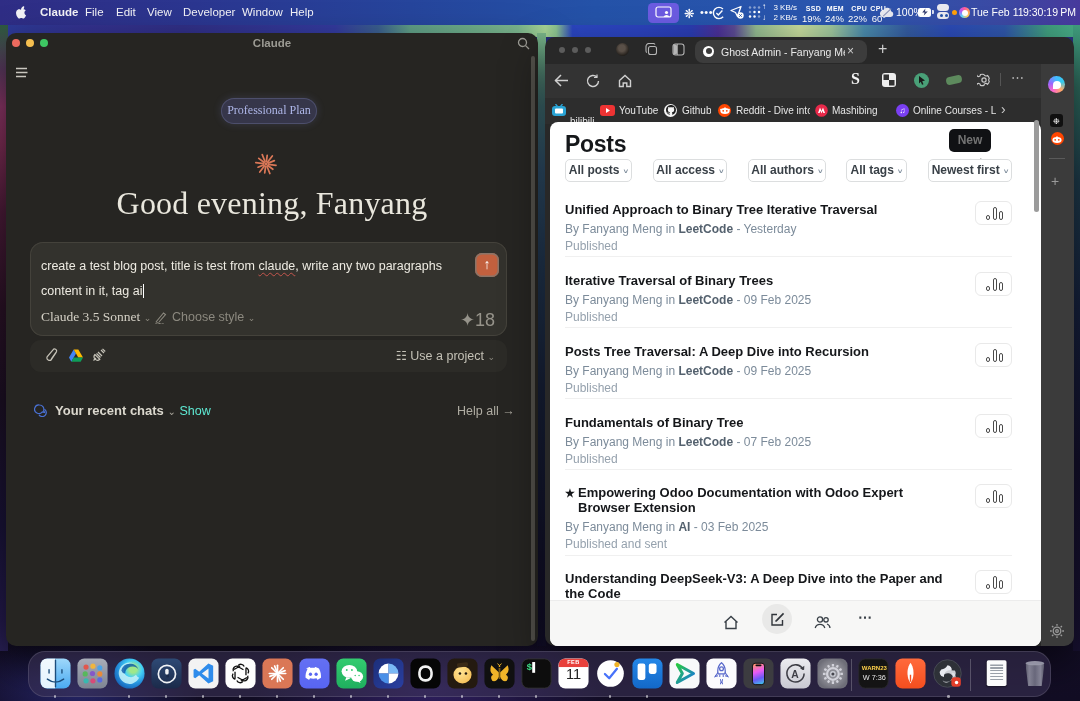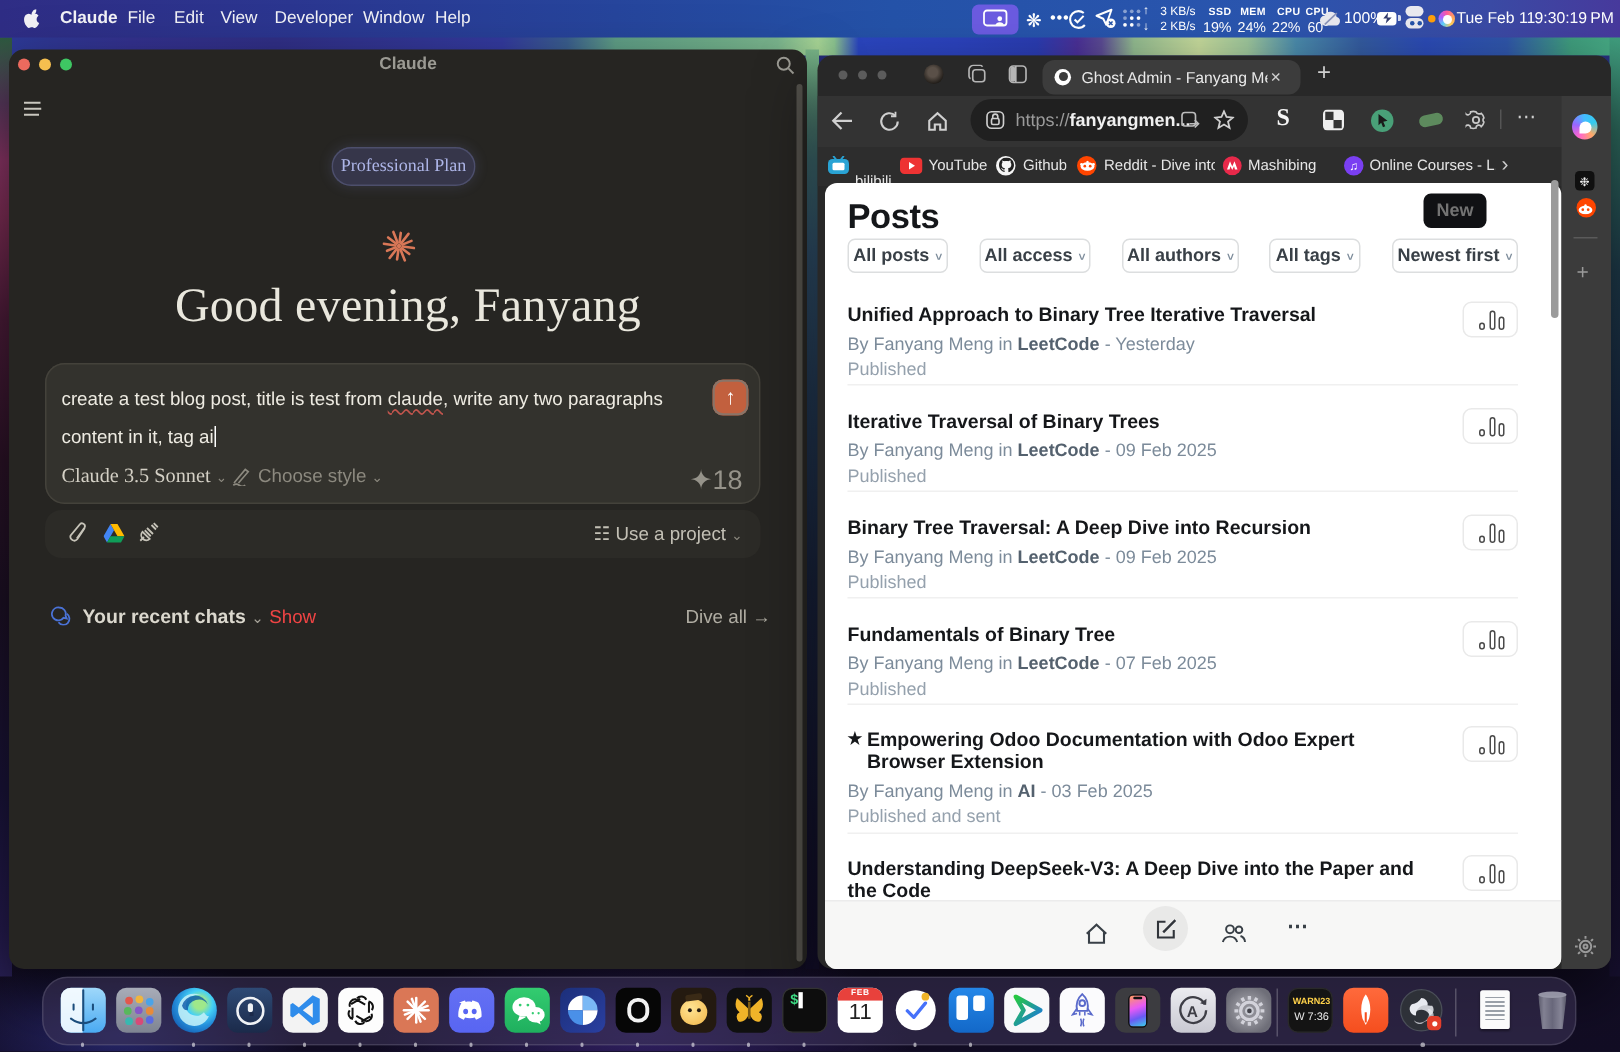--- a/index.html
+++ b/index.html
@@ -196,22 +196,22 @@
         <path d="M4 10 L1.5 12.5 M4.5 5.5 L8.5 9.5 M6 4 l4 4 M9 2 l3 3 M10.5 .8 l2.7 2.7"></path>
         <path d="M3 6.5 a3.4 3.4 0 0 0 4.8 4.8z"></path>
       </svg>
     <div class="abs" style="right:12px;top:8px;font-size:12.5px;color:#c3c0b5;">☷ Use a project <span style="font-size:9px;color:#8c897f;">⌄</span></div>
   </div>
 
   <svg class="abs" style="left:28px;top:371px;" width="14" height="13" viewBox="0 0 14 13" fill="none" stroke="#4a72d6" stroke-width="1.2">
       <path d="M5.5 1 a4.3 4.3 0 0 1 4.2 5.4 l.8 2 -2.2 -.5 a4.3 4.3 0 1 1 -2.8 -6.9z"></path>
       <path d="M10.5 5.2 a4 4 0 1 1 -5.5 5.6"></path>
     </svg>
-  <div class="abs" style="left:49px;top:370px;font-size:13px;font-weight:700;color:#dbd8ce;">Your recent chats <span style="font-weight:400;color:#a8a59b;font-size:10px;">⌄</span> <span style="font-weight:400;color:#ef4444;font-size:12.5px;">Show</span></div>
-  <div class="abs" style="left:451px;top:371px;font-size:12.5px;color:#b0ada3;">Dive all →</div>
+  <div class="abs" style="left:49px;top:370px;font-size:13px;font-weight:700;color:#dbd8ce;">Your recent chats <span style="font-weight:400;color:#a8a59b;font-size:10px;">⌄</span> <span style="font-weight:400;color:#5eead4;font-size:12.5px;">Show</span></div>
+  <div class="abs" style="left:451px;top:371px;font-size:12.5px;color:#b0ada3;">Help all →</div>
 </div>
 
 <div id="browserwin" class="abs" style="left:545px;top:37px;width:529px;height:609px;background:#282828;border-radius:10px;box-shadow:0 18px 40px rgba(0,0,0,.55);overflow:hidden;">
 
   <div class="abs" style="left:14px;top:9.5px;width:6px;height:6px;border-radius:50%;background:#5c5c5c;"></div>
   <div class="abs" style="left:27px;top:9.5px;width:6px;height:6px;border-radius:50%;background:#5c5c5c;"></div>
   <div class="abs" style="left:40px;top:9.5px;width:6px;height:6px;border-radius:50%;background:#5c5c5c;"></div>
 
   <div class="abs" style="left:71px;top:6px;width:13px;height:13px;border-radius:50%;background:radial-gradient(circle at 45% 40%, #5a5048 0 30%, #1e1a16 75%);"></div>
 
@@ -240,35 +240,20 @@
       <line x1="1.5" y1="6.5" x2="14" y2="6.5"></line>
     </svg>
   <svg class="abs" style="left:41px;top:36.5px;" width="14" height="14" viewBox="0 0 14 14" fill="none" stroke="#d0d0d0" stroke-width="1.4">
       <path d="M12.5 7 a5.5 5.5 0 1 1 -1.6 -3.9"></path>
       <path d="M11 .5 v3 h-3" stroke-width="1.2"></path>
     </svg>
   <svg class="abs" style="left:73px;top:36.5px;" width="14" height="14" viewBox="0 0 14 14" fill="none" stroke="#d0d0d0" stroke-width="1.4">
       <path d="M1.5 6.5 L7 1.5 L12.5 6.5 V12.5 H8.8 V9 h-3.6 V12.5 H1.5z"></path>
     </svg>
 
-  <div class="abs" style="left:102px;top:29px;width:185px;height:28px;border-radius:14px;background:#202020;">
-    <svg class="abs" style="left:10px;top:7px;" width="13" height="14" viewBox="0 0 13 14" fill="none" stroke="#cfcfcf" stroke-width="1.1">
-        <rect x="1" y="1.5" width="11" height="11" rx="3"></rect>
-        <rect x="4" y="6" width="5" height="4" rx="1"></rect>
-        <path d="M4.8 6 V4.8 a1.7 1.7 0 0 1 3.4 0 V6"></path>
-      </svg>
-    <div class="abs" style="left:30px;top:7px;font-size:12px;color:#9a9a9a;">https://<span style="color:#f0f0f0;font-weight:700;">fanyangmen...</span></div>
-    <svg class="abs" style="left:140px;top:8px;" width="13" height="12" viewBox="0 0 13 12" fill="none" stroke="#bdbdbd" stroke-width="1.1">
-        <rect x="1" y="1" width="9" height="9" rx="2"></rect>
-        <path d="M6 8.5 h6 M9.5 6 l2.5 2.5 -2.5 2.5"></path>
-      </svg>
-    <svg class="abs" style="left:162px;top:6.5px;" width="14" height="14" viewBox="0 0 14 14" fill="none" stroke="#cfcfcf" stroke-width="1.2">
-        <path d="M7 1.2 L8.7 5 L12.9 5.4 L9.7 8.1 L10.7 12.3 L7 10 L3.3 12.3 L4.3 8.1 L1.1 5.4 L5.3 5z"></path>
-      </svg>
-  </div>
 
   <div class="abs" style="left:306px;top:33px;width:15px;height:17px;color:#f5f5f5;font-weight:700;font-size:16px;font-family:'Liberation Serif',serif;">S</div>
   <svg class="abs" style="left:337px;top:36px;" width="14" height="14" viewBox="0 0 14 14">
       <rect x="0" y="0" width="14" height="14" rx="3" fill="#eee"></rect>
       <rect x="1.5" y="1.5" width="5.5" height="5.5" fill="#333"></rect>
       <rect x="7" y="7" width="5.5" height="5.5" fill="#333"></rect>
     </svg>
   <div class="abs" style="left:369px;top:35.5px;width:15px;height:15px;border-radius:50%;background:#49a078;"></div>
   <svg class="abs" style="left:373px;top:39px;" width="8" height="9" viewBox="0 0 8 9" fill="#1a1a1a">
       <path d="M1 0 L7 4.5 L4.2 5.2 L5.5 8.2 L4 8.8 L2.8 5.8 L1 7.5z"></path>
@@ -332,21 +317,21 @@
         <div class="pt">Unified Approach to Binary Tree Iterative Traversal</div>
         <div class="pm">By Fanyang Meng in <b>LeetCode</b> - Yesterday</div>
         <div class="pp">Published</div>
       </div>
     <div class="post" style="top:151px;">
         <div class="pt">Iterative Traversal of Binary Trees</div>
         <div class="pm">By Fanyang Meng in <b>LeetCode</b> - 09 Feb 2025</div>
         <div class="pp">Published</div>
       </div>
     <div class="post" style="top:222px;">
-        <div class="pt">Binary Tree Traversal: A Deep Dive into Recursion</div>
+        <div class="pt">Posts Tree Traversal: A Deep Dive into Recursion</div>
         <div class="pm">By Fanyang Meng in <b>LeetCode</b> - 09 Feb 2025</div>
         <div class="pp">Published</div>
       </div>
     <div class="post" style="top:293px;">
         <div class="pt">Fundamentals of Binary Tree</div>
         <div class="pm">By Fanyang Meng in <b>LeetCode</b> - 07 Feb 2025</div>
         <div class="pp">Published</div>
       </div>
     <div class="post" style="top:363px;">
         <div class="pt" style="padding-left:13px;width:360px;"><span style="position:absolute;left:0;top:1px;font-size:11px;">★</span>Empowering Odoo Documentation with Odoo Expert Browser Extension</div>

